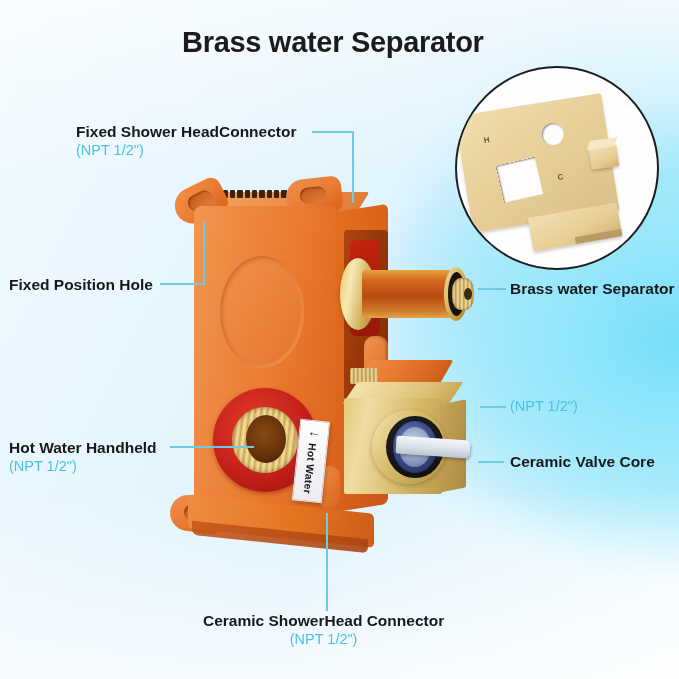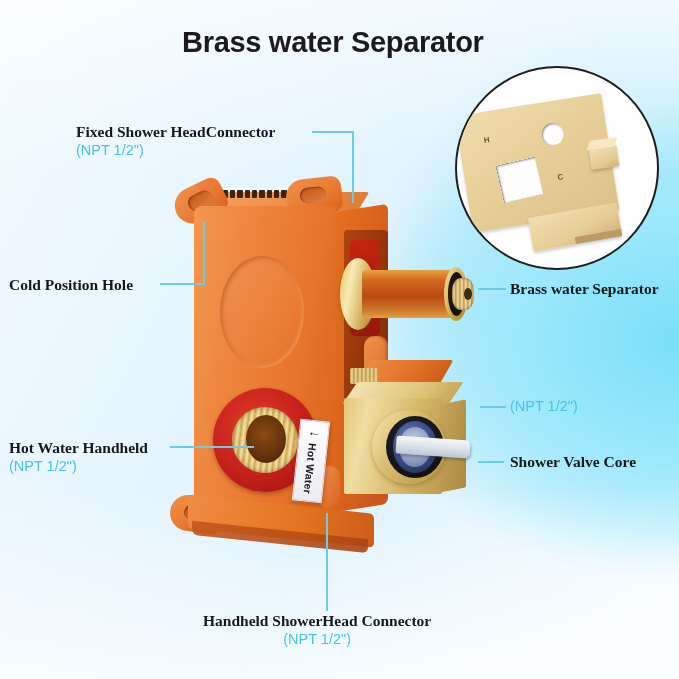--- a/index.html
+++ b/index.html
@@ -26,21 +26,21 @@
 
   
   #title {
     position:absolute; left:182px; top:26px;
     font-size:29px; font-weight:bold; color:#1b1b1b;
     letter-spacing:-.3px; white-space:nowrap;
   }
 
   
   .lbl { position:absolute; white-space:nowrap; }
-  .lbl .main { font-size:15.5px; font-weight:bold; color:#17181a; line-height:1.25;font-family:Liberation Serif, serif; }
+  .lbl .main { font-size:15.5px; font-weight:bold; color:#17181a; line-height:1.25; }
   .lbl .sub  { font-size:14.5px; font-weight:normal; color:#49c2e8; line-height:1.3; }
   .lbl.right-al { text-align:right; }
 
   
   .ln { position:absolute; background:#6dcbe6; }
   .lnh { height:1.6px; }
   .lnv { width:1.6px; }
 
   
   #inset {
@@ -405,36 +405,36 @@
 <div class="ln lnh" style="left:478px; top:461px; width:26px;"></div>
 
 <div class="ln lnv" style="left:326px; top:513px; height:98px;"></div>
 
 <div class="lbl" style="left:76px; top:122px;">
   <div class="main">Fixed Shower HeadConnector</div>
   <div class="sub">(NPT 1/2")</div>
 </div>
 
 <div class="lbl" style="left:9px; top:275px;">
-  <div class="main">Cold Position Hole</div>
+  <div class="main">Fixed Position Hole</div>
 </div>
 
 <div class="lbl" style="left:9px; top:438px;">
   <div class="main">Hot Water Handheld</div>
   <div class="sub">(NPT 1/2")</div>
 </div>
 
 <div class="lbl" style="left:510px; top:279px;">
   <div class="main">Brass water Separator</div>
 </div>
 
 <div class="lbl right-al" style="left:510px; top:397px;">
   <div class="sub">(NPT 1/2")</div>
 </div>
 
 <div class="lbl" style="left:510px; top:452px;">
-  <div class="main">Shower Valve Core</div>
+  <div class="main">Ceramic Valve Core</div>
 </div>
 
 <div class="lbl" style="left:203px; top:611px;">
-  <div class="main">Handheld ShowerHead Connector</div>
+  <div class="main">Ceramic ShowerHead Connector</div>
   <div class="sub" style="text-align:center;">(NPT 1/2")</div>
 </div>
 
 </body></html>

